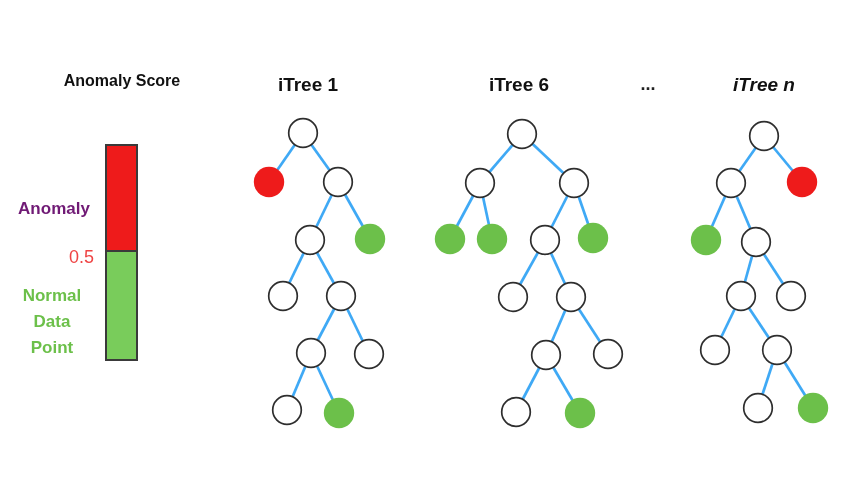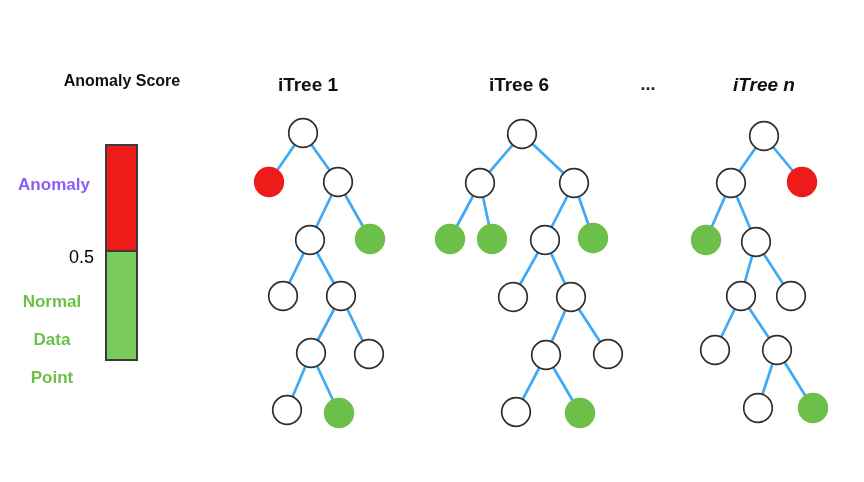--- a/index.html
+++ b/index.html
@@ -16,21 +16,21 @@
   .anomaly-label{
     left:8px;top:175px;width:92px;text-align:center;
     font-size:17px;font-weight:bold;
   }
   .threshold-label{
     left:50px;top:247px;width:44px;text-align:right;
     font-size:18px;font-weight:normal;
   }
   .normal-label{
     left:11px;top:283px;width:82px;text-align:center;
-    font-size:17px;font-weight:bold;line-height:38px;
+    font-size:17px;font-weight:bold;line-height:26px;
   }
   .score-bar{
     left:105px;top:144px;width:33px;height:217px;
     border:2px solid #3A3A3A;box-sizing:border-box;
   }
   .score-bar .seg-red{width:100%;height:106px;border-bottom:2px solid #3A3A3A;box-sizing:border-box;}
   .score-bar .seg-green{width:100%;height:107px;}
   .tree-title{
     top:74px;width:110px;text-align:center;
     font-size:19px;font-weight:bold;color:#111;
@@ -112,23 +112,23 @@
     <circle cx="741" cy="296" r="14.3" fill="#FFFFFF" stroke="#2E2E2E" stroke-width="1.7"></circle>
     <circle cx="791" cy="296" r="14.3" fill="#FFFFFF" stroke="#2E2E2E" stroke-width="1.7"></circle>
     <circle cx="715" cy="350" r="14.3" fill="#FFFFFF" stroke="#2E2E2E" stroke-width="1.7"></circle>
     <circle cx="777" cy="350" r="14.3" fill="#FFFFFF" stroke="#2E2E2E" stroke-width="1.7"></circle>
     <circle cx="758" cy="408" r="14.3" fill="#FFFFFF" stroke="#2E2E2E" stroke-width="1.7"></circle>
     <circle cx="813" cy="408" r="15.2" fill="#6CC04A"></circle>
   </svg>
 
 <div class="abs legend-title">Anomaly Score</div>
 
-<div class="abs anomaly-label" style="color: #8b5cf6;">Anomaly</div>
+<div class="abs anomaly-label" style="color: #701a75; margin-top: 24px;">Anomaly</div>
 
-<div class="abs threshold-label" style="color: #000000;">0.5</div>
+<div class="abs threshold-label" style="color: #ef4444;">0.5</div>
 
 <div class="abs normal-label" style="color: rgb(108, 192, 74);">Normal Data Point</div>
 
 <div class="abs score-bar" style="border-color: rgb(58, 58, 58);">
   <div class="seg-red" style="background-color: rgb(238, 27, 27);"></div>
   <div class="seg-green" style="background-color: rgb(121, 204, 91);"></div>
 </div>
 
 <div class="abs tree-title t1">iTree 1</div>
 <div class="abs tree-title t2">iTree 6</div>

